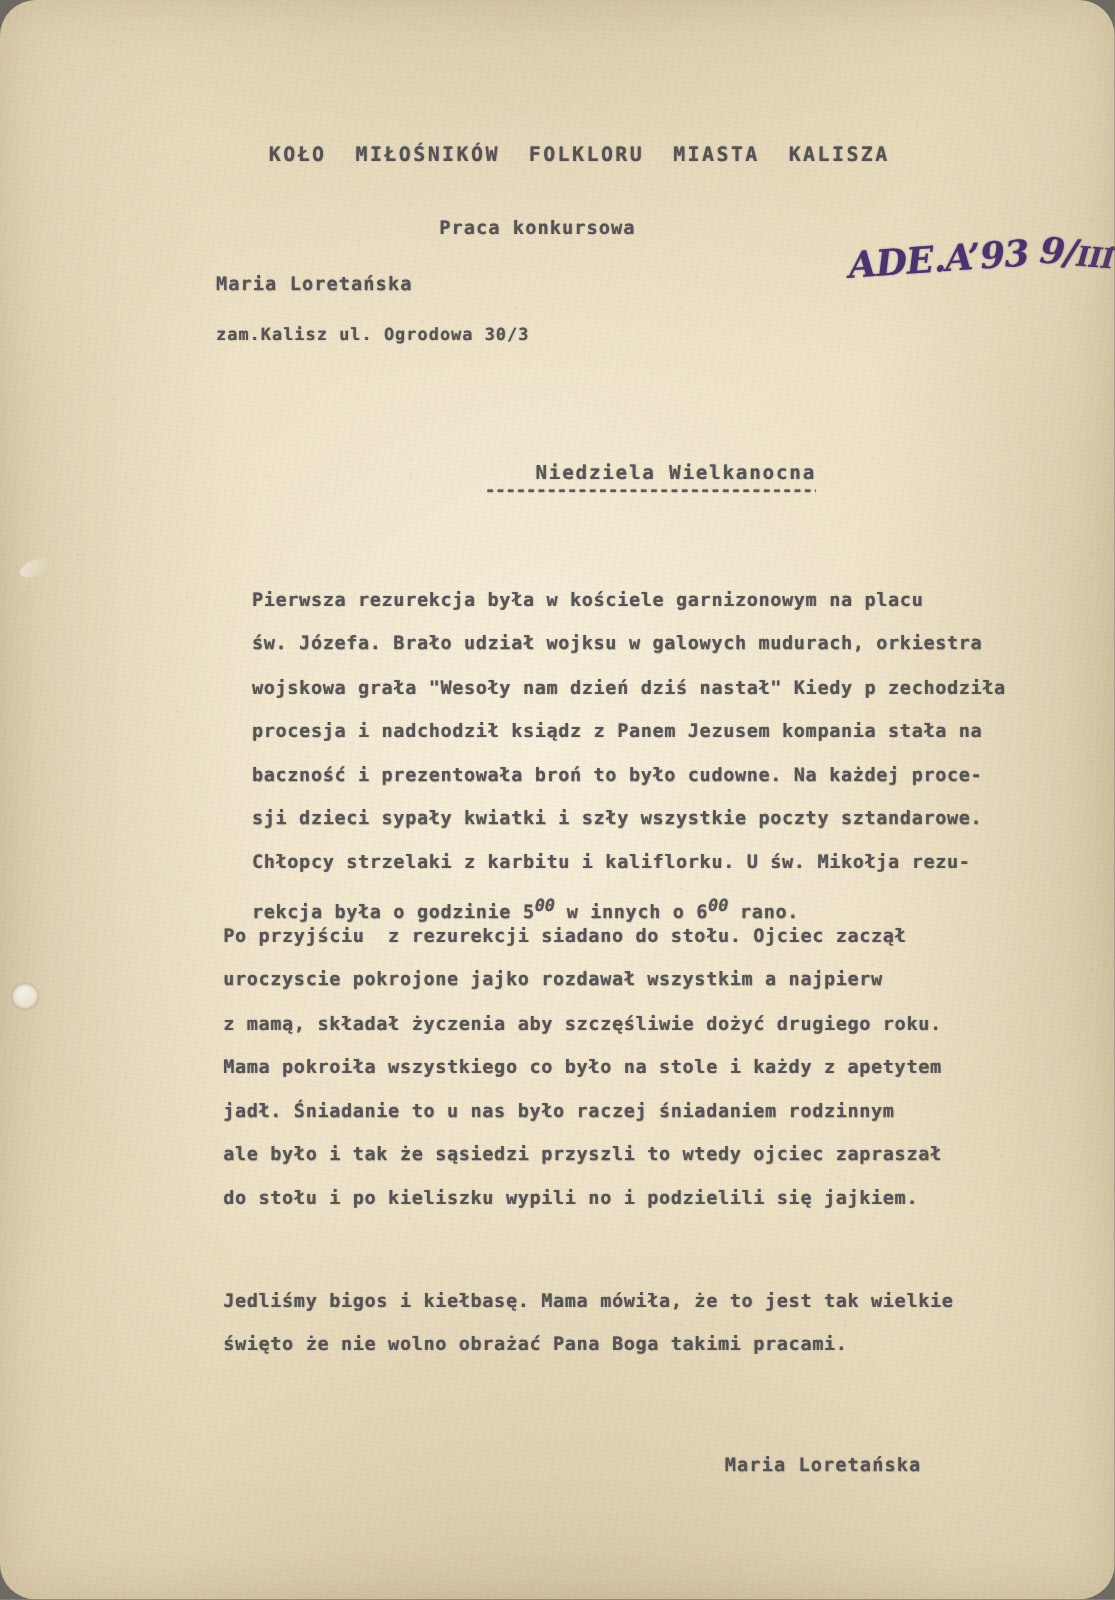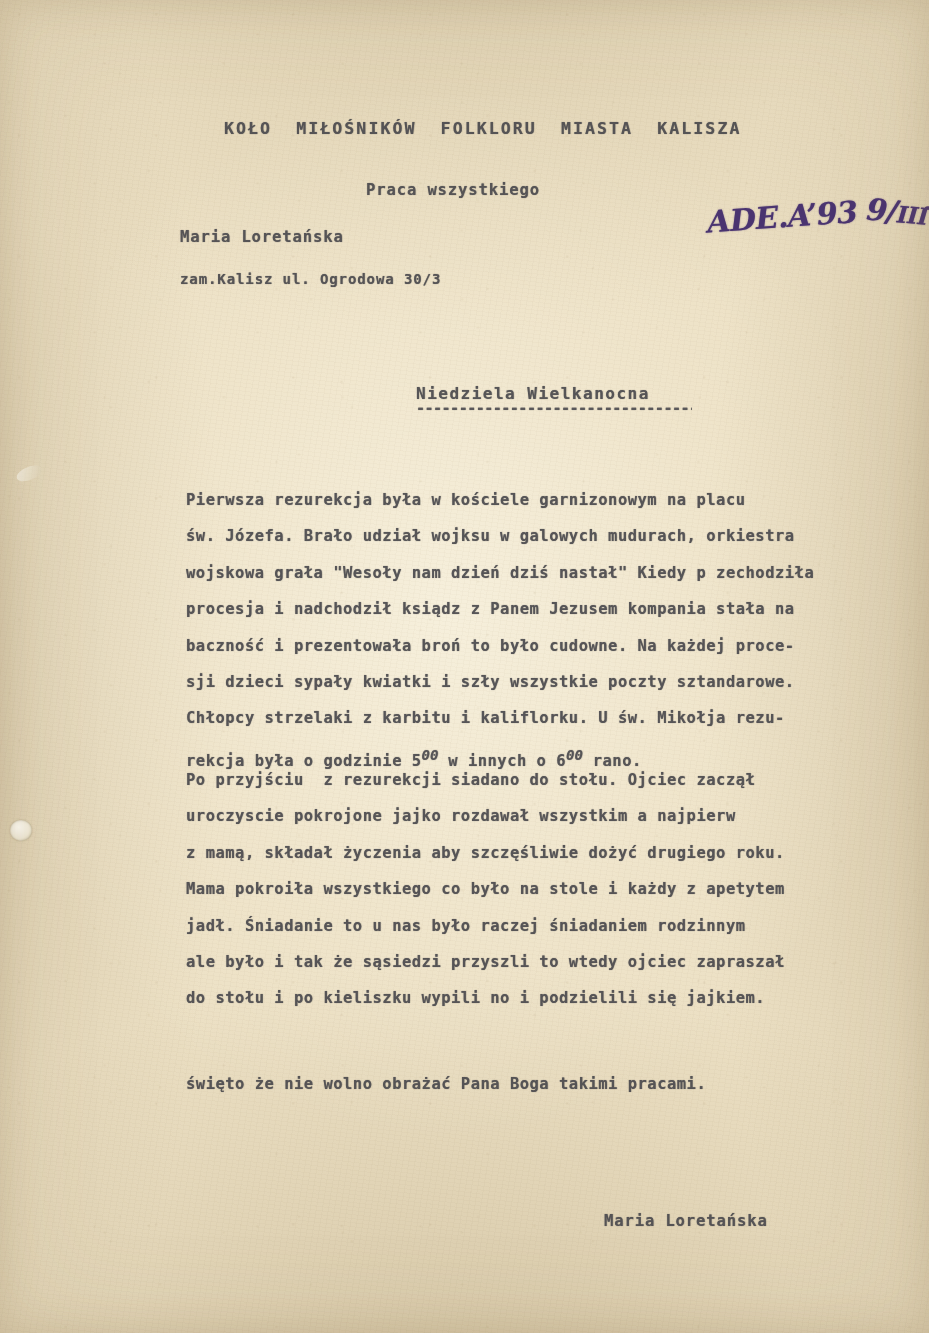--- a/index.html
+++ b/index.html
@@ -30,20 +30,21 @@
           rgba(157,136,95,0.00) 60%),
       radial-gradient(ellipse 120% 55% at 50% -8%,
           rgba(160,140,99,0.22) 0%,
           rgba(160,140,99,0.00) 60%),
       radial-gradient(ellipse 55% 120% at -6% 50%,
           rgba(150,130,92,0.22) 0%,
           rgba(150,130,92,0.00) 55%),
       radial-gradient(ellipse 55% 120% at 106% 50%,
           rgba(150,130,92,0.26) 0%,
           rgba(150,130,92,0.00) 55%);
+    border-radius: 30px;
   }
 
   
   .grain {
     position: absolute;
     inset: 0;
     pointer-events: none;
     opacity: .5;
     background-image:
       repeating-linear-gradient(7deg,
@@ -105,21 +106,21 @@
     letter-spacing: .9px;
   }
   #author-address {
     left: 180px; top: 271px;
     font-size: 14px;
     letter-spacing: .9px;
   }
 
   .heading-wrap {
     position: absolute;
-    left: 416px; top: 384px;
+    left: 404px; top: 384px; text-align: right;
   }
   #section-heading {
     position: static;
     display: block;
     font-size: 16px;
     letter-spacing: 1.5px;
   }
   #heading-rule {
     position: static;
     display: block;
@@ -132,21 +133,21 @@
   }
 
   .para {
     position: absolute;
     left: 186px;
     width: 720px;
     font-size: 15.4px;
     line-height: 36.4px;
     letter-spacing: .55px;
   }
-  #para-1 { top: 482px; }
+  #para-1 { top: 482px; margin-left: 24px; }
   #para-2 { top: 762px; }
   #para-3 { top: 1066px; }
 
   #signature {
     left: 604px; top: 1212px;
     font-size: 15.5px;
     letter-spacing: .9px;
   }
 
   .sup {
@@ -222,41 +223,41 @@
 </head>
 <body>
 
 <div class="page">
 
   <div class="grain"></div>
   <div class="grain2"></div>
 
   <div class="tw" id="doc-title">KOŁO  MIŁOŚNIKÓW  FOLKLORU  MIASTA  KALISZA</div>
 
-  <div class="tw" id="subtitle-praca">Praca wszystkiego</div>
+  <div class="tw" id="subtitle-praca">Praca konkursowa</div>
 
   <div class="tw" id="author-name">Maria Loretańska</div>
 
   <div class="tw" id="author-address">zam.Kalisz ul. Ogrodowa 30/3</div>
 
   <div id="archive-annotation">
     <span>ADE.A’93</span>
     <span class="frac">
       <span>9</span>/<span class="den">III</span>
     </span><span class="tail"></span>
   </div>
 
   <div class="heading-wrap">
     <span class="tw" id="section-heading">Niedziela Wielkanocna</span>
     <span class="tw" id="heading-rule">-----------------------------------------------</span>
   </div>
 
   <div class="tw para" id="para-1"><div>Pierwsza rezurekcja była w kościele garnizonowym na placu</div><div>św. Józefa. Brało udział wojksu w galowych mudurach, orkiestra</div><div>wojskowa grała "Wesoły nam dzień dziś nastał" Kiedy p zechodziła</div><div>procesja i nadchodził ksiądz z Panem Jezusem kompania stała na</div><div>baczność i prezentowała broń to było cudowne. Na każdej proce-</div><div>sji dzieci sypały kwiatki i szły wszystkie poczty sztandarowe.</div><div>Chłopcy strzelaki z karbitu i kaliflorku. U św. Mikołja rezu-</div><div><span>rekcja była o godzinie 5</span><span class="sup">00</span><span> w innych o 6</span><span class="sup">00</span><span> rano.</span></div></div>
   <div class="tw para" id="para-2"><div>Po przyjściu  z rezurekcji siadano do stołu. Ojciec zaczął</div><div>uroczyscie pokrojone jajko rozdawał wszystkim a najpierw</div><div>z mamą, składał życzenia aby szczęśliwie dożyć drugiego roku.</div><div>Mama pokroiła wszystkiego co było na stole i każdy z apetytem</div><div>jadł. Śniadanie to u nas było raczej śniadaniem rodzinnym</div><div>ale było i tak że sąsiedzi przyszli to wtedy ojciec zapraszał</div><div>do stołu i po kieliszku wypili no i podzielili się jajkiem.</div></div>
-  <div class="tw para" id="para-3"><div>święto że nie wolno obrażać Pana Boga takimi pracami.</div></div>
+  <div class="tw para" id="para-3"><div>Jedliśmy bigos i kiełbasę. Mama mówiła, że to jest tak wielkie</div><div>święto że nie wolno obrażać Pana Boga takimi pracami.</div></div>
 
   <div class="tw" id="signature">Maria Loretańska</div>
 
   <div id="hole-punch"></div>
   <div id="paper-scratch"></div>
   <div id="edge-vignette"></div>
 
 </div>
 
 </body></html>

